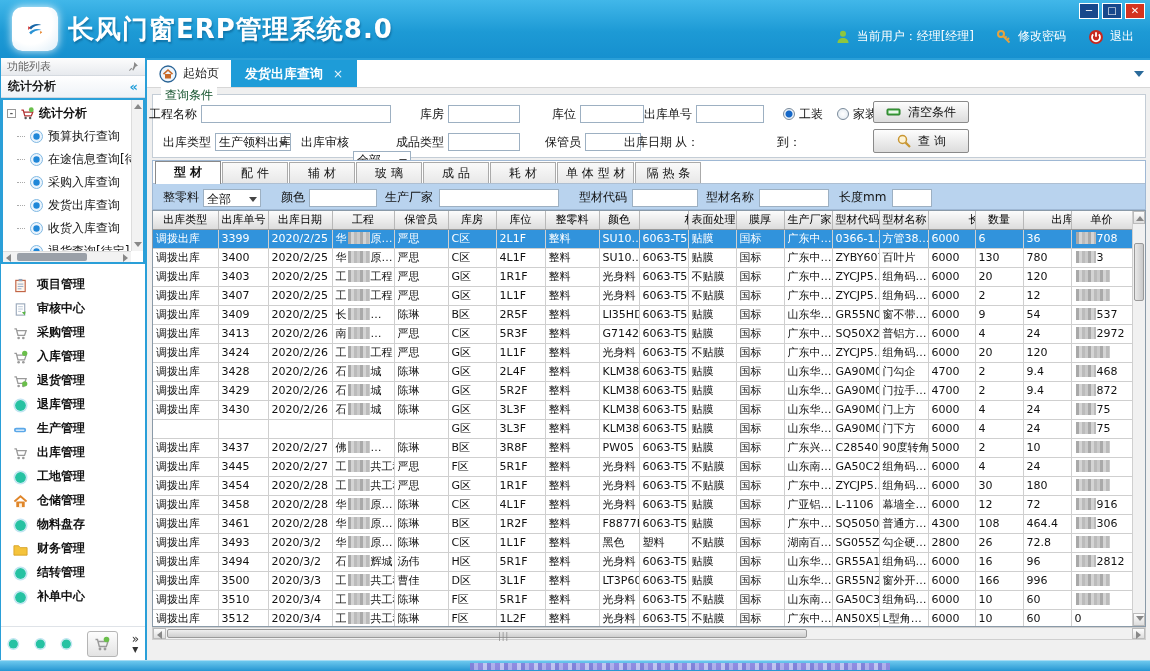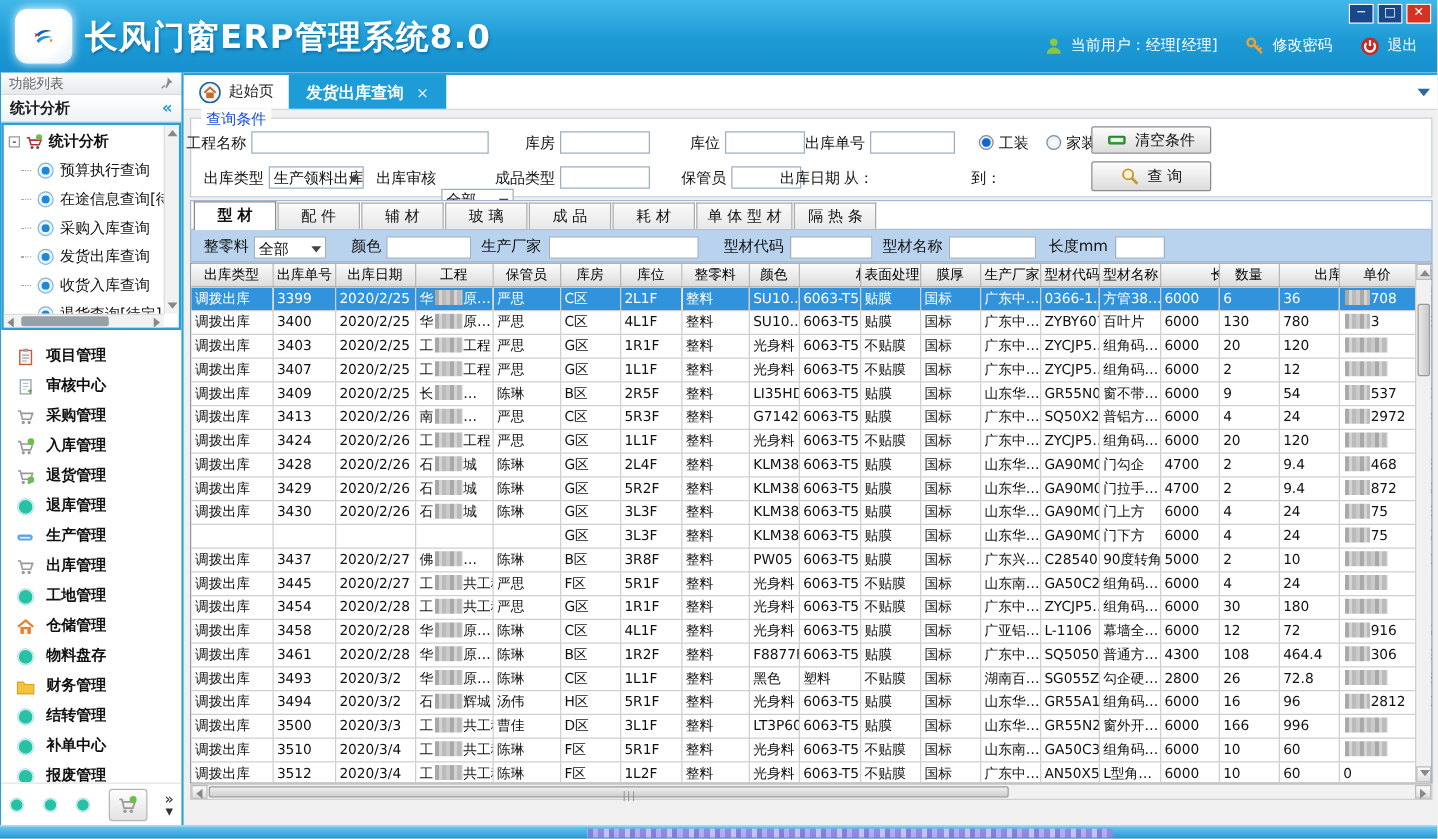--- a/index.html
+++ b/index.html
@@ -47,21 +47,21 @@
 .foot-more{font-size:12px;color:#333;cursor:pointer;line-height:10px;text-align:center}
 
 .content{flex:1;display:flex;flex-direction:column;background:#f0f0f0;border-top:2px solid #2a9fd8;position:relative;overflow:hidden}
 .tabbar{height:28px;background:#fff;border-bottom:1px solid #d7d7d7;display:flex;align-items:stretch;position:relative}
 .tab-home{display:flex;align-items:center;gap:6px;padding:0 12px;font-size:12px;color:#222;cursor:pointer}
 .tab-active{background:#1e9cd8;color:#fff;font-weight:bold;font-size:13px;display:flex;align-items:center;gap:10px;padding:0 14px;cursor:pointer}
 .tab-close{font-size:12px;font-weight:normal;cursor:pointer;opacity:.9}
 .tab-arrow{position:absolute;right:6px;top:11px;width:0;height:0;border-left:5px solid transparent;border-right:5px solid transparent;border-top:6px solid #2a6a9a;cursor:pointer}
 
 .query-box{margin:6px 4px 0 5px;height:64px;background:#fff;border:1px solid #c4cdd6;position:relative;font-size:12px;color:#111}
-.q-legend{position:absolute;top:-8px;left:8px;background:#fff;padding:0 4px;font-size:12px;color:#1d4ed8}
+.q-legend{position:absolute;top:-8px;left:8px;background:#fff;padding:0 4px;font-size:12px;color:#14532d}
 .qf{position:absolute;height:18px;display:flex;align-items:center}
 .q-label{justify-content:flex-end;text-align:right;white-space:nowrap}
 .tb{border:1px solid #9db0c2;background:#fff;height:18px}
 .dd{border:1px solid #9db0c2;background:#fff;height:18px;position:relative;font-size:12px;padding:1px 14px 0 3px;white-space:nowrap;overflow:hidden;cursor:pointer}
 .dd::after{content:"";position:absolute;right:3px;top:7px;border-left:4px solid transparent;border-right:4px solid transparent;border-top:5px solid #444}
 .radio{display:flex;align-items:center;gap:4px;cursor:pointer}
 .rdot{width:12px;height:12px;border-radius:50%;border:1px solid #7a8a9a;background:radial-gradient(#fff,#dfe8f0)}
 .rdot.on{background:radial-gradient(circle at 50% 50%,#1467c8 0 3px,#eaf2fa 4px)}
 .q-btn{position:absolute;left:720px;width:96px;height:22px;border:1px solid #8a8a8a;border-radius:2px;background:linear-gradient(#fdfdfd,#dcdcdc);display:flex;align-items:center;justify-content:center;gap:6px;font-size:12px;color:#111;cursor:pointer}
 
@@ -324,27 +324,20 @@
               </svg></span>
             <span class="m-label">结转管理</span>
           </div>
           <div class="menu-item">
             <span class="ic m-ic"><svg viewBox="0 0 16 16">
                 <circle cx="8" cy="8" r="6.8" fill="none" stroke="#bfe4f2" stroke-width="1.4"></circle>
                 <circle cx="8" cy="8" r="5.8" fill="#26c2a3"></circle>
               </svg></span>
             <span class="m-label">补单中心</span>
           </div>
-          <div class="menu-item">
-            <span class="ic m-ic"><svg viewBox="0 0 16 16">
-                <circle cx="8" cy="8" r="6.8" fill="none" stroke="#bfe4f2" stroke-width="1.4"></circle>
-                <circle cx="8" cy="8" r="5.8" fill="#26c2a3"></circle>
-              </svg></span>
-            <span class="m-label">报废管理</span>
-          </div>
         </div>
       <div class="sidebar-foot">
         <span class="ic"><svg viewBox="0 0 16 16">
               <circle cx="8" cy="8" r="6.8" fill="none" stroke="#bfe4f2" stroke-width="1.4"></circle>
               <circle cx="8" cy="8" r="5.8" fill="#26c2a3"></circle>
             </svg></span>
         <span class="ic"><svg viewBox="0 0 16 16">
               <circle cx="8" cy="8" r="6.8" fill="none" stroke="#bfe4f2" stroke-width="1.4"></circle>
               <circle cx="8" cy="8" r="5.8" fill="#26c2a3"></circle>
             </svg></span>

